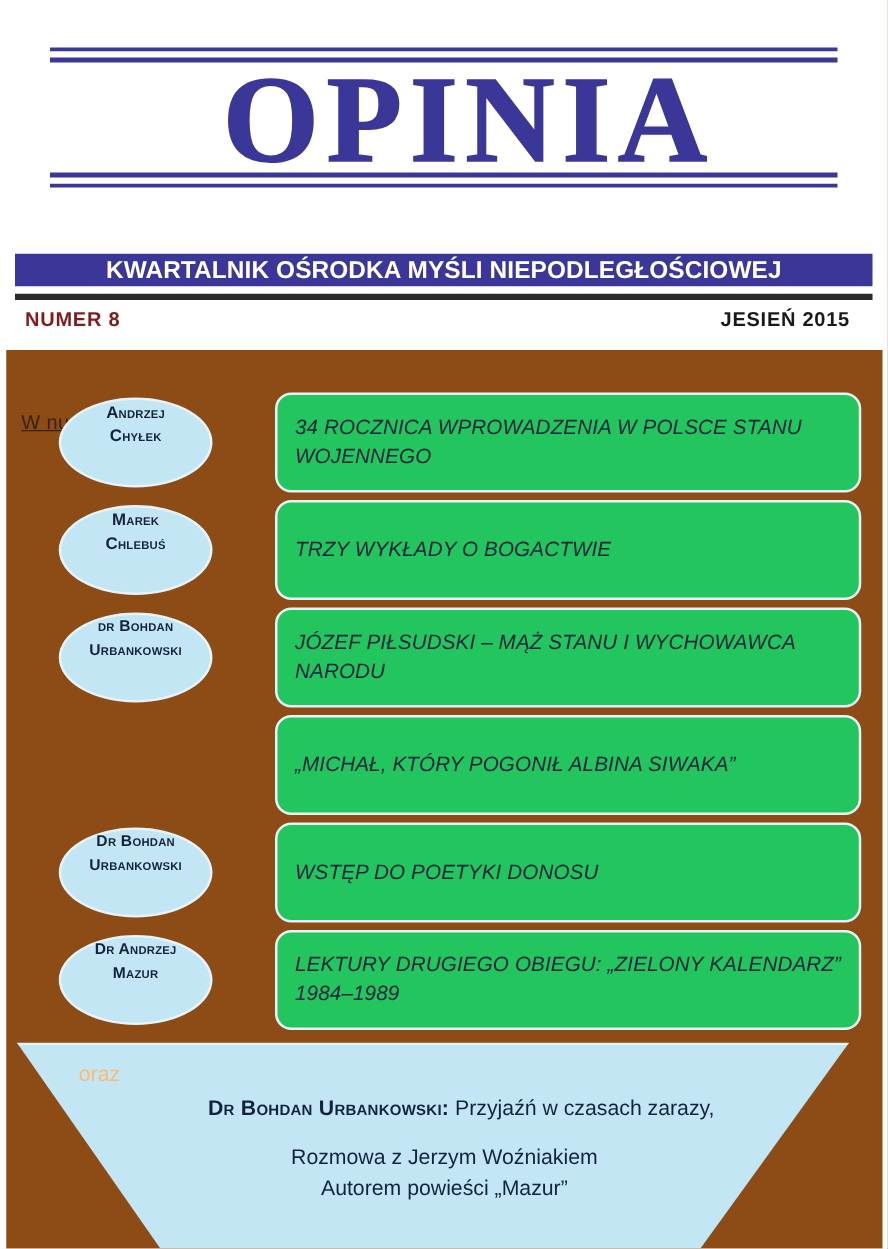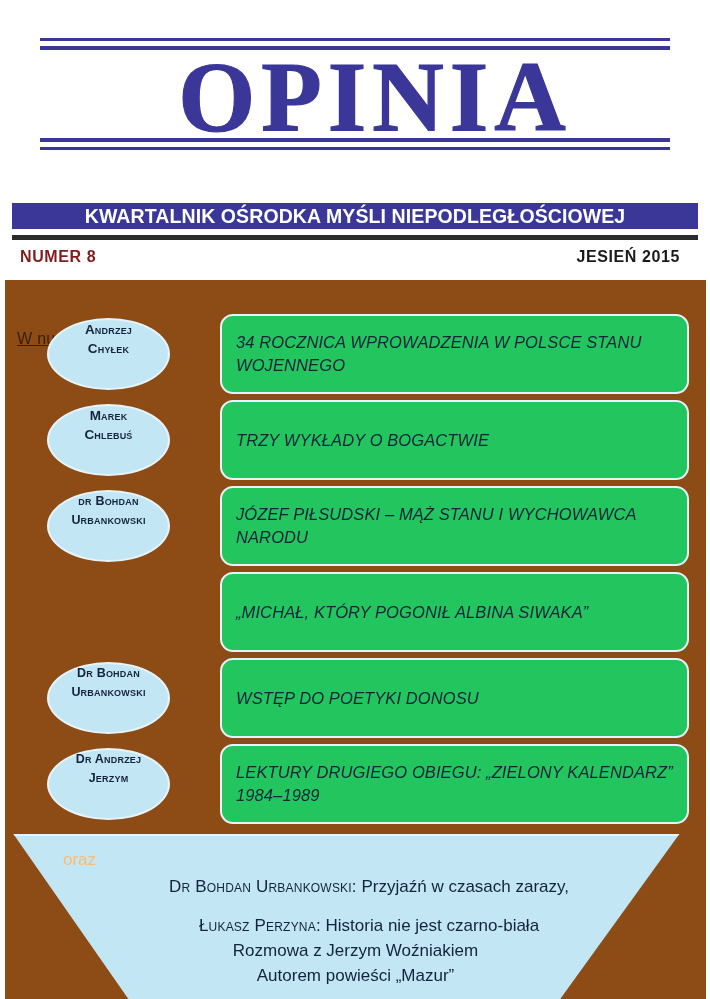--- a/index.html
+++ b/index.html
@@ -261,21 +261,21 @@
     text-align: center;
     z-index: 3;
   }
   .trap-line {
     font-family: "Liberation Sans", sans-serif;
     font-size: 17px;
     line-height: 25px;
     color: #13233b;
   }
   .trap-line .name {
-    font-weight: normal;
+    font-weight: bold;
     font-variant: small-caps;
     letter-spacing: 0.2px;
     padding-left: 27px;
   }
   .trap-gap { height: 14px; }
 </style>
 </head>
 <body>
 
 <div id="page">
@@ -357,37 +357,36 @@
           <span class="author-line small">Urbankowski</span>
         </div>
         <div class="title-box">
           <span class="title-text">WSTĘP DO POETYKI DONOSU</span>
         </div>
       </div>
 
       <div class="toc-row">
         <div class="author-oval">
           <span class="author-line small">Dr Andrzej</span>
-          <span class="author-line small">Jerzym</span>
+          <span class="author-line small">Mazur</span>
         </div>
         <div class="title-box">
           <span class="title-text">LEKTURY DRUGIEGO OBIEGU: „ZIELONY KALENDARZ” 1984–1989</span>
         </div>
       </div>
 
     </div>
 
     <div class="trapezoid-wrap">
       <div class="trapezoid-shape"></div>
 
       <div class="oraz-label">oraz</div>
 
       <div class="trap-lines">
         <div class="trap-line"><span class="name">Dr Bohdan Urbankowski:</span><span> Przyjaźń w czasach zarazy,</span></div>
         <div class="trap-gap"></div>
-        <div class="trap-line"><span class="name">Łukasz Perzyna:</span><span> Historia nie jest czarno-biała</span></div>
         <div class="trap-line">Rozmowa z Jerzym Woźniakiem</div>
         <div class="trap-line">Autorem powieści „Mazur”</div>
       </div>
     </div>
 
   </div>
 </div>
 
 </body></html>

